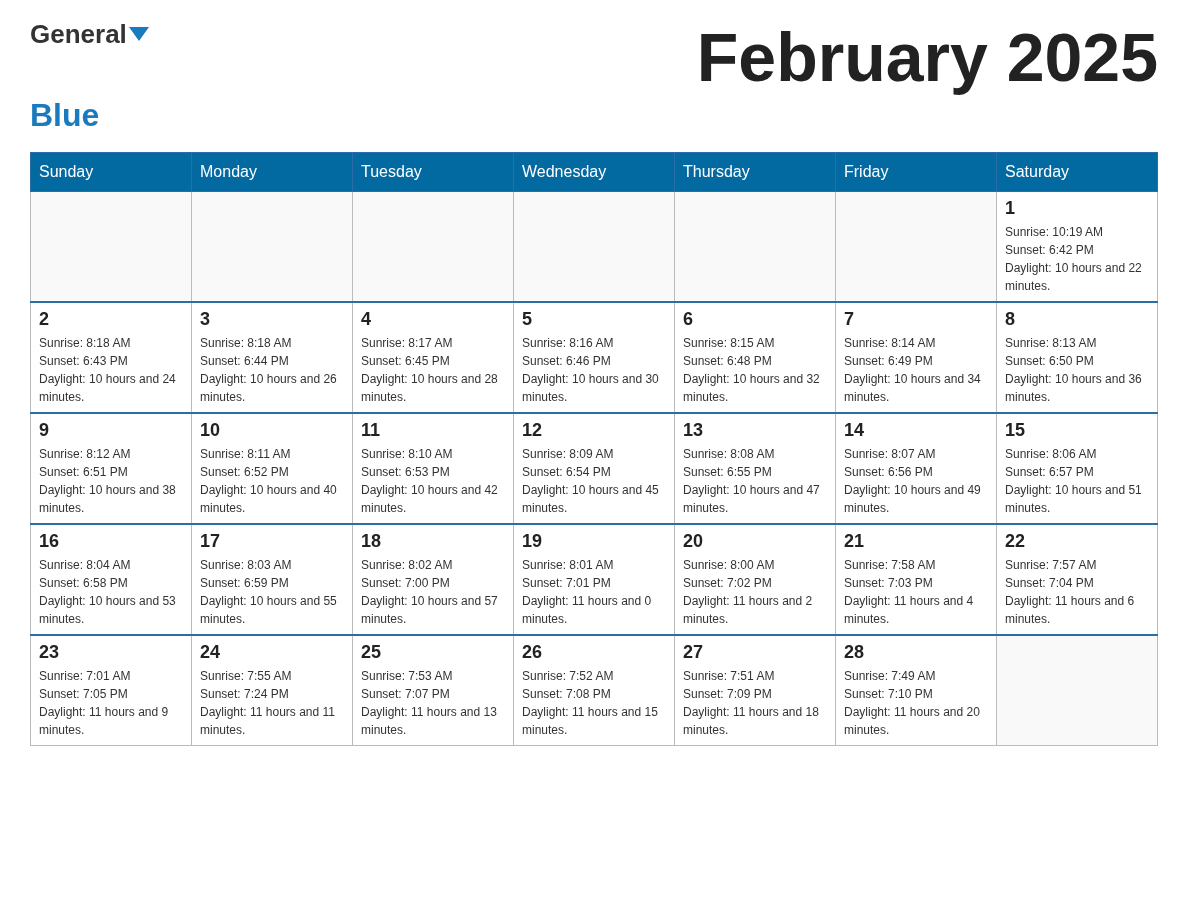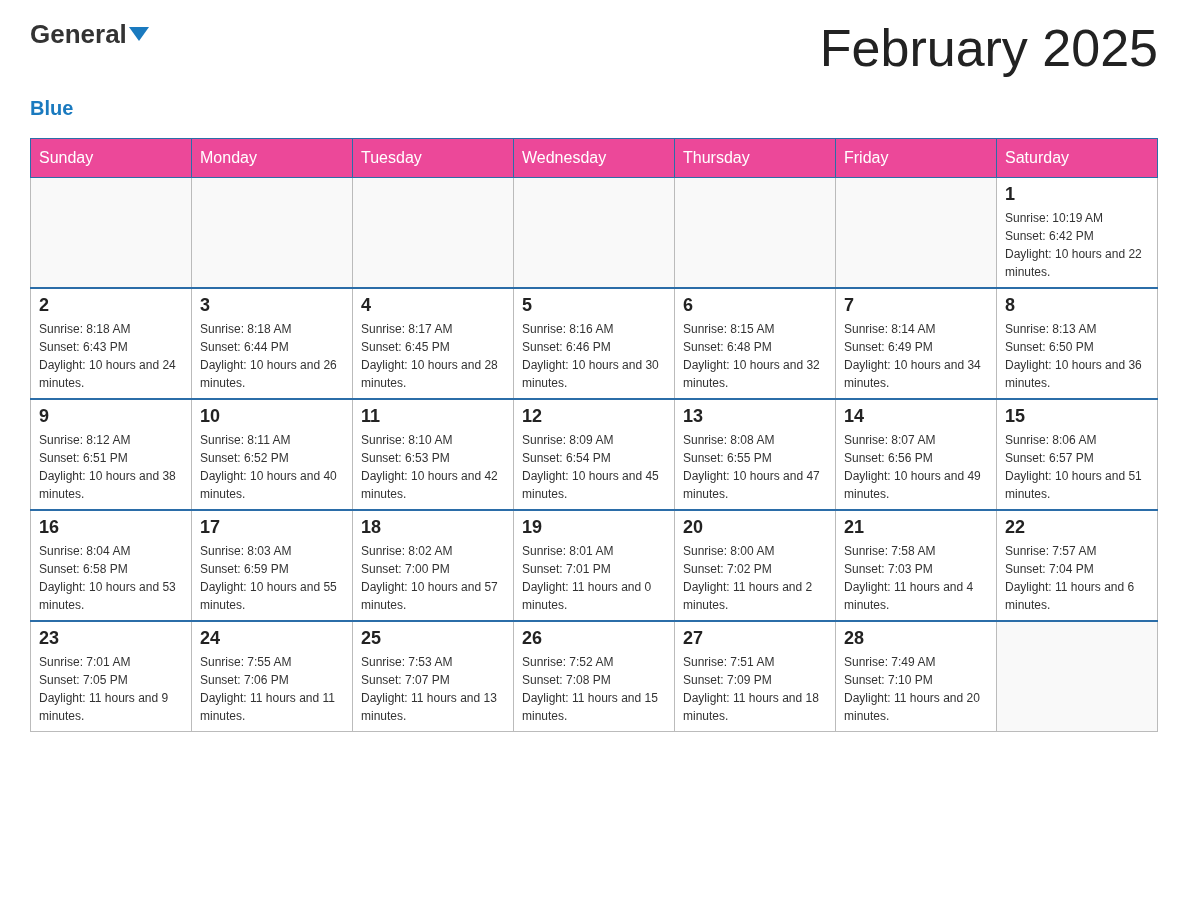--- a/index.html
+++ b/index.html
@@ -40,38 +40,38 @@
       border-top: 14px solid #1a7abf;
       margin-left: 2px;
       vertical-align: middle;
       position: relative;
       top: -2px;
     }
     .title-section {
       text-align: right;
     }
     .calendar-title {
-      font-size: 52px;
-      font-weight: 400;
+      font-size: 68px;
+      font-weight: 700;
       color: #222;
       line-height: 1.1;
       margin-left: 28px;
     }
     .calendar-subtitle {
       font-size: 22px;
       color: #444;
       margin-top: 4px;
     }
     .calendar {
       width: 100%;
       border-collapse: collapse;
       border: 1px solid #999;
     }
     .calendar th {
-      background-color: #ec4899;
+      background-color: #0369a1;
       color: #fff;
       padding: 10px 8px;
       font-size: 16px;
       font-weight: normal;
       text-align: left;
       border: 1px solid #2b6da8;
     }
     .calendar td {
       width: 14.28%;
       vertical-align: top;
@@ -103,21 +103,21 @@
   </style>
 </head>
 <body>
 
 <div class="header">
   <div class="logo">
     <div>
       <span class="logo-text">General<span class="logo-triangle"></span></span>
     </div>
     <div>
-      <span style="font-size:20px;font-weight:bold;color:#1a7abf;">Blue</span>
+      <span style="font-size:32px;font-weight:bold;color:#1a7abf;">Blue</span>
     </div>
   </div>
   <div class="title-section">
     <div class="calendar-title">February 2025</div>
   </div>
 </div>
 
 <table class="calendar">
   <thead>
     <tr>
@@ -280,21 +280,21 @@
       <tr>
         <td>
           <span class="day-number">23</span>
           <div class="day-info">Sunrise: 7:01 AM</div>
           <div class="day-info">Sunset: 7:05 PM</div>
           <div class="day-info">Daylight: 11 hours and 9 minutes.</div>
         </td>
         <td>
           <span class="day-number">24</span>
           <div class="day-info">Sunrise: 7:55 AM</div>
-          <div class="day-info">Sunset: 7:06 PM</div>
+          <div class="day-info">Sunset: 7:24 PM</div>
           <div class="day-info">Daylight: 11 hours and 11 minutes.</div>
         </td>
         <td>
           <span class="day-number">25</span>
           <div class="day-info">Sunrise: 7:53 AM</div>
           <div class="day-info">Sunset: 7:07 PM</div>
           <div class="day-info">Daylight: 11 hours and 13 minutes.</div>
         </td>
         <td>
           <span class="day-number">26</span>

